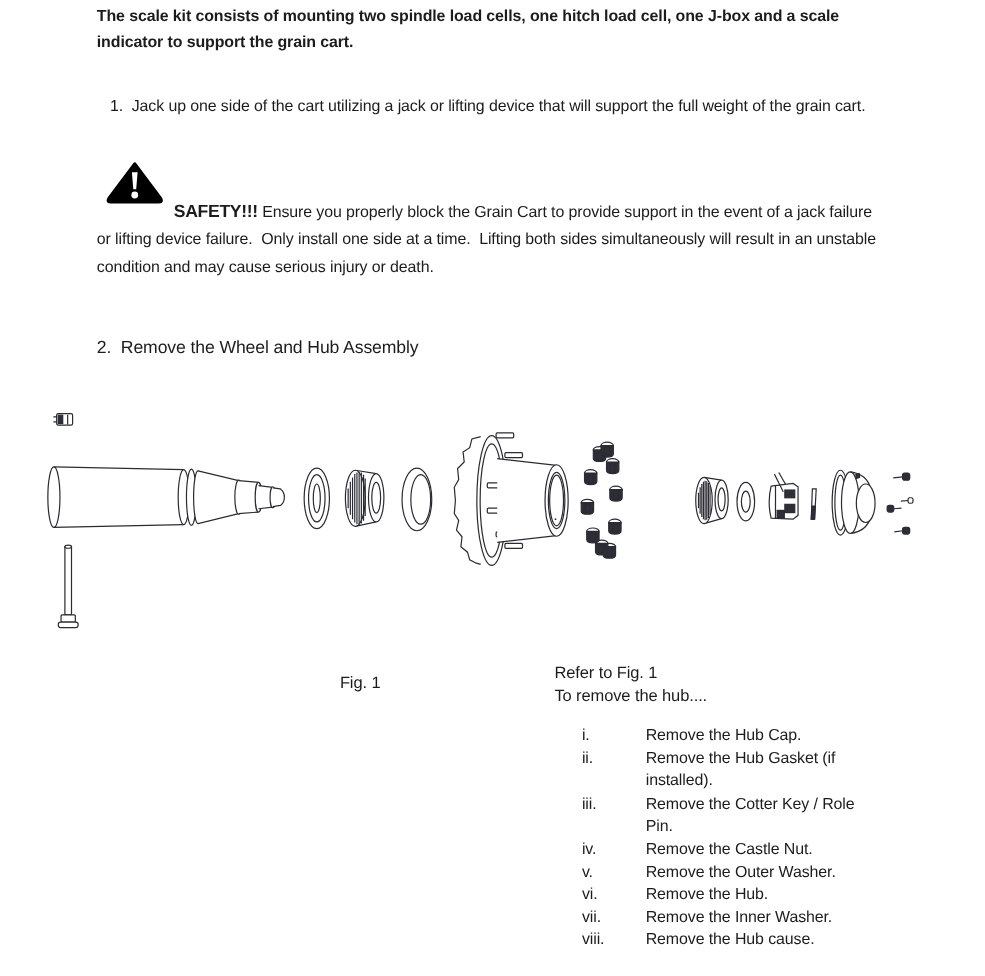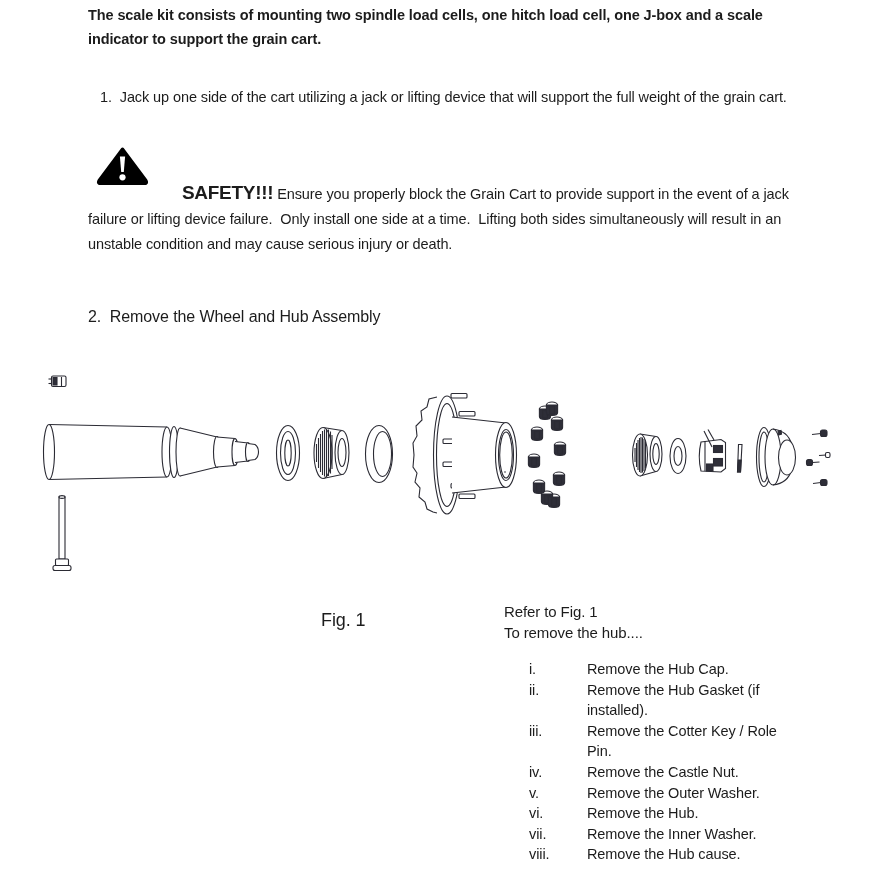--- a/index.html
+++ b/index.html
@@ -9,24 +9,24 @@
     font-family:"Liberation Sans",sans-serif;
     letter-spacing:-0.1px;
   }
   .abs{position:absolute;}
   p{margin:0;}
   .body-text{font-size:14.5px;line-height:23.5px;white-space:pre-wrap;}
   #intro{left:88px;top:4px;width:692px;font-weight:bold;}
   #step1{left:100px;top:86px;width:700px;}
   #warning-icon{left:96px;top:147px;width:53px;height:38px;}
   #safety-para{left:88px;top:180px;width:710px;text-indent:70px;line-height:25px;}
-  .safety-label{font-weight:700;font-size:19px;letter-spacing:-0.3px;line-height:25px;margin-left:24px;}
+  .safety-label{font-weight:700;font-size:16px;letter-spacing:-0.3px;line-height:25px;}
   #step2{left:88px;top:305px;font-size:16px;font-weight:400;line-height:24px;white-space:pre-wrap;}
   #figure-svg{left:0;top:360px;}
-  #fig-caption{left:309px;top:610px;font-size:18px;line-height:21px;margin-left:12px;}
+  #fig-caption{left:309px;top:610px;font-size:15px;line-height:21px;}
   #refer-block{left:504px;top:602px;font-size:15px;line-height:20.5px;}
   #steps-list{left:529px;top:659px;font-size:14.5px;line-height:20.6px;}
   .step-row{display:flex;}
   .rn{width:58px;flex:none;}
   .rt{width:210px;}
   
   #figure-svg path,#figure-svg ellipse,#figure-svg rect,#figure-svg line,#figure-svg circle{
     stroke:#2b2b34;fill:none;stroke-width:1.1;
   }
   #figure-svg .fw{fill:#ffffff;}

